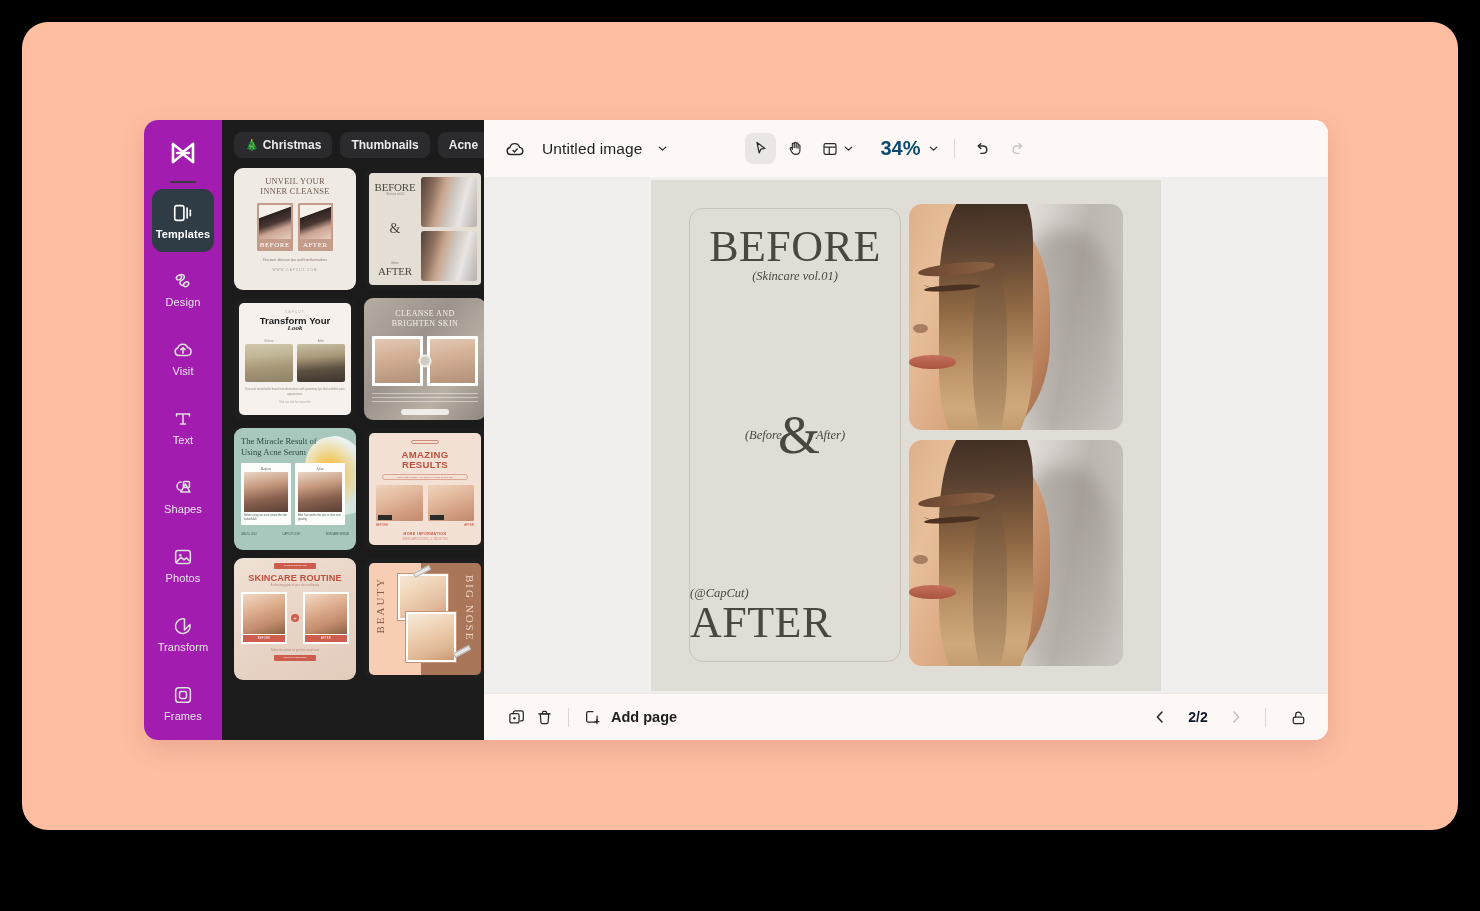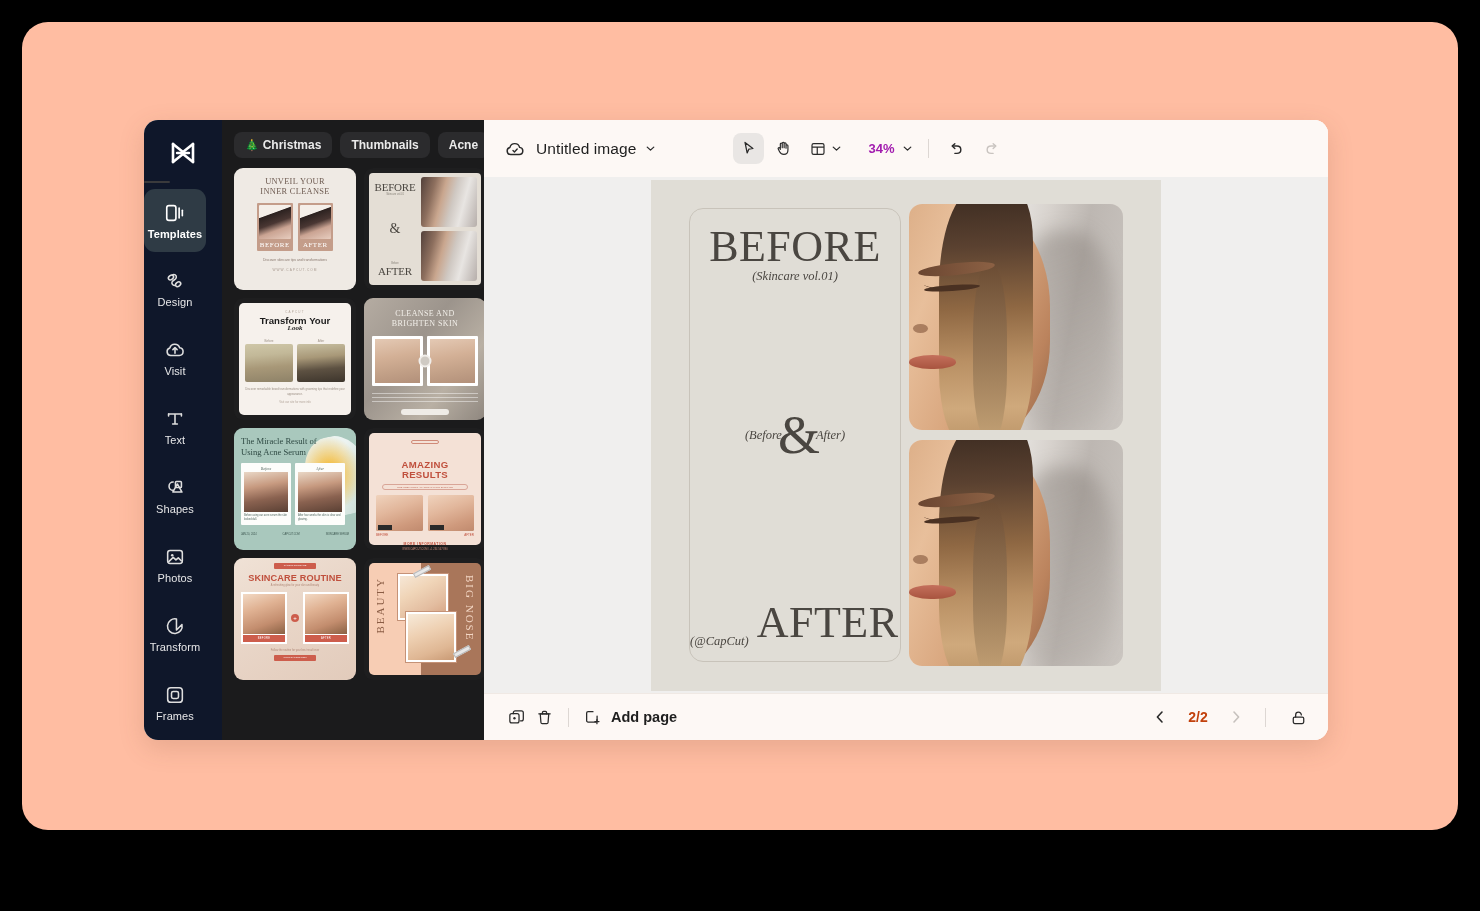--- a/index.html
+++ b/index.html
@@ -27,22 +27,23 @@
     background: #fdf8f5;
     border-radius: 14px;
     overflow: hidden;
     display: flex;
     box-shadow: 0 8px 26px rgba(120,70,50,.18);
   }
 
   
   #left-rail {
     width: 78px; height: 100%;
-    background: #0f172a;
+    background: #a21caf;
     display: flex; flex-direction: column;
+    align-items: center;
     padding-top: 8px;
     flex-shrink: 0;
   }
   #logo-wrap {
     width: 78px; height: 50px;
     display: flex; align-items: center; justify-content: center;
   }
   .capcut-logo { width: 28px; height: 24px; }
   #rail-divider {
     width: 26px; height: 2px; background: #3a3a3c; border-radius: 1px;
@@ -205,21 +206,21 @@
             background: linear-gradient(170deg,#e9d7c6 0%,#c79a80 35%,#8a6250 65%,#5a4034 100%); }
   .t5 .body { font-size:2.6px; color:#4d645d; margin-top:2px; line-height:4px; }
   .t5 .foot { position:relative; display:flex; justify-content:space-between;
               font-size:2.6px; color:#3c564f; margin-top:8px; }
 
   
   .t6 { background:#1e1e1f; padding:5px; }
   .t6 .card { width:100%; height:100%; background:#f4e1d6; border-radius:5px; padding:7px 7px; }
   .t6 .tag { width:28px; height:4px; margin:0 auto; border:.5px solid #d08a78; border-radius:2px; }
   .t6 .hd { font-size:9.6px; font-weight:700; color:#c0503d; text-align:center;
-            line-height:10px; margin-top:16px; letter-spacing:.3px; }
+            line-height:10px; margin-top:6px; letter-spacing:.3px; }
   .t6 .bar { margin:4px auto 0; width:86px; height:6px; border:.5px solid #d9a597;
              border-radius:3px; font-size:2.4px; color:#bf6a58; text-align:center; line-height:6px; }
   .t6 .pair { display:flex; gap:5px; margin-top:5px; }
   .t6 .cell { flex:1; position:relative; }
   .t6 .ph { height:36px; border-radius:1.5px;
             background: linear-gradient(160deg,#f0d3bd 0%,#e2b79c 40%,#cf9a7d 75%,#c08a6e 100%); }
   .t6 .blk { position:absolute; left:2px; bottom:7px; width:14px; height:5px; background:#2a2a2a; }
   .t6 .cp { font-size:3px; color:#c0503d; margin-top:1.5px; }
   .t6 .cp.r { text-align:right; }
   .t6 .mi { font-size:3.4px; color:#c0503d; text-align:center; margin-top:5px;
@@ -273,35 +274,35 @@
   }
 
   
   #topbar {
     height: 57px; flex-shrink: 0;
     display: flex; align-items: center;
     padding: 0 16px 0 18px;
     gap: 0;
     background: #fdf8f5;
   }
-  #doc-title-group { display:flex; align-items:center; gap:8px; }
+  #doc-title-group { display:flex; align-items:center; gap:14px; }
   #cloud-icon { width:26px; height:26px; display:flex; align-items:center; justify-content:center; cursor:pointer; }
   #doc-title { font-size:15.5px; color:#1e1e1e; letter-spacing:.1px; }
   .caret { width:13px; height:13px; }
 
   #tool-group { display:flex; align-items:center; gap:4px; margin-left:76px; }
   .tool-btn {
     width:31px; height:31px; border-radius:8px;
     display:flex; align-items:center; justify-content:center; cursor:pointer;
   }
   .tool-btn.on { background:#e9e6e4; }
   #layout-btn { width:auto; padding:0 3px 0 6px; gap:3px; }
 
   #zoom-group { display:flex; align-items:center; gap:6px; margin-left:22px; cursor:pointer; }
-  #zoom-val { font-size:13px; color:#a21caf; font-weight:600; }
+  #zoom-val { font-size:20px; color:#0c4a6e; font-weight:600; }
 
   .vsep { width:1px; height:19px; background:#ddd7d3; margin:0 14px; }
 
   #history-group { display:flex; align-items:center; gap:10px; }
   .hist-btn { width:26px; height:26px; display:flex; align-items:center; justify-content:center; cursor:pointer; }
 
   #topbar-right { margin-left:auto; display:flex; align-items:center; gap:14px; }
   #export-btn {
     height:33px; padding:0 21px; border:none;
     border-radius:9px;
@@ -353,21 +354,21 @@
   #t-bparen, #t-aparen {
     font-family:"Liberation Serif", serif; font-style:italic;
     font-size:12.5px; color:#4a4641;
   }
   #t-amp {
     font-family:"Liberation Serif", serif; font-size:54px; color:#4a4641;
     line-height:46px; margin:0 -4px;
   }
   #bottom-block {
     position:absolute; bottom:14px; left:0; right:0;
-    display:flex; flex-direction:row; align-items:flex-end;gap:8px;
+    display:flex; flex-direction:column; align-items:flex-start;
   }
   #t-sub2 {
     font-family:"Liberation Serif", serif; font-style:italic;
     font-size:12.5px; color:#4a4641; margin-bottom:-2px;
   }
   #t-after {
     font-family:"Liberation Serif", serif;
     font-size:44px; color:#4a4641; letter-spacing:.5px; line-height:48px;
   }
   #right-col { display:flex; flex-direction:column; gap:10px; }
@@ -429,21 +430,21 @@
     display:flex; align-items:center;
     padding:0 16px 0 18px;
     border-top:1px solid #f0e9e4;
   }
   .bb-btn { width:28px; height:28px; display:flex; align-items:center; justify-content:center; cursor:pointer; }
   #addpage {
     display:flex; align-items:center; gap:9px; cursor:pointer; margin-left:2px;
   }
   #addpage-label { font-size:14.5px; color:#1e1e1e; font-weight:600; }
   #bb-right { margin-left:auto; display:flex; align-items:center; gap:12px; }
-  #page-count { font-size:14px; font-weight:700; color:#c2410c; min-width:30px; text-align:center; }
+  #page-count { font-size:14px; font-weight:700; color:#0f172a; min-width:30px; text-align:center; }
   .nav-arrow { width:22px; height:22px; display:flex; align-items:center; justify-content:center; cursor:pointer; }
 </style>
 </head>
 <body>
 
 <div id="backdrop"></div>
 
 <div id="app-window">
 
   <nav id="left-rail">

